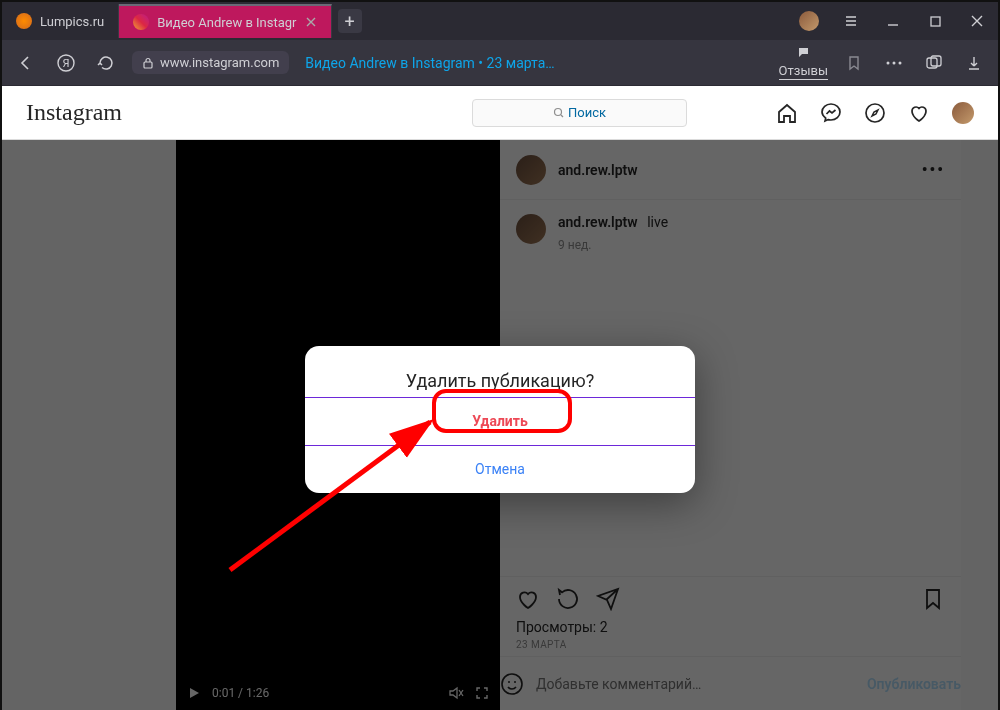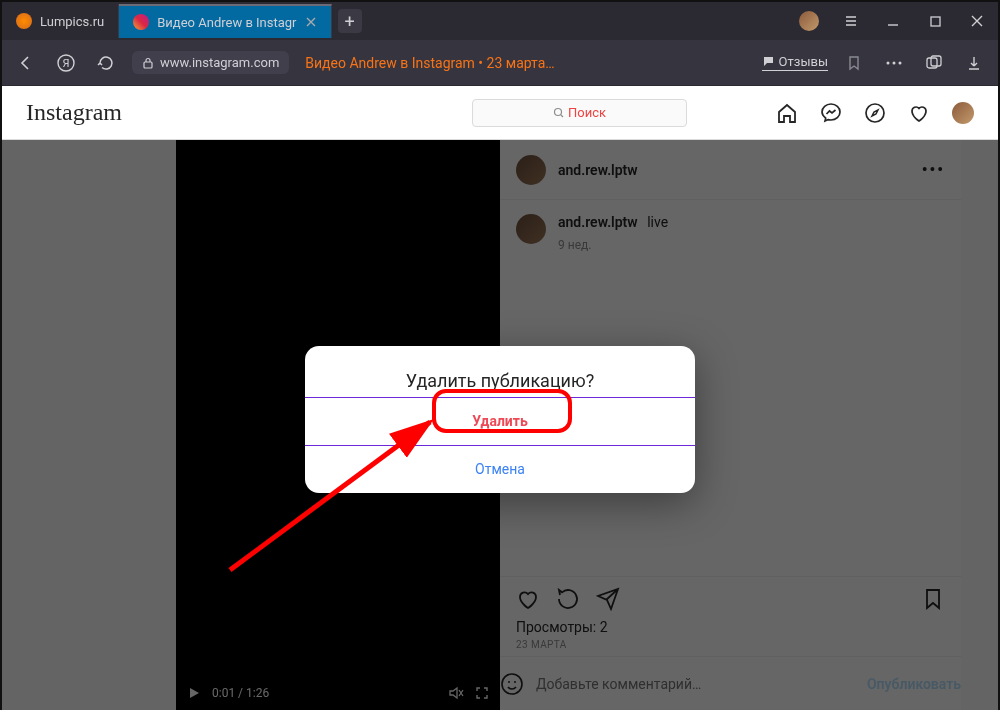--- a/index.html
+++ b/index.html
@@ -2,40 +2,40 @@
 <html><head>
 <meta charset="utf-8">
 <style>
 * { margin: 0; padding: 0; box-sizing: border-box; font-family: -apple-system, BlinkMacSystemFont, "Segoe UI", Roboto, Arial, sans-serif; }
 body { background: #000; width: 1000px; height: 710px; overflow: hidden; position: relative; }
 .browser-window { width: 1000px; height: 710px; background: #000; border: 2px solid #111; position: relative; }
 
 
 .titlebar { height: 38px; background: #2b2a33; display: flex; align-items: center; color: #cfcfd4; font-size: 13px; }
 .tab { height: 34px; display: flex; align-items: center; padding: 0 14px; border-right: 1px solid #3a3944; gap: 8px; }
-.tab.active { background: #0369a1; border-top: 2px solid #6b6a77; }
+.tab.active { background: #be185d; border-top: 2px solid #6b6a77; }
 .tab-icon { width: 16px; height: 16px; border-radius: 50%; }
 .tab-close { width: 12px; height: 12px; color: #aaa; display: flex; align-items: center; justify-content: center; cursor: pointer; }
 .new-tab { width: 24px; height: 24px; border-radius: 4px; display: flex; align-items: center; justify-content: center; color: #cfcfd4; margin-left: 6px; cursor: pointer; font-size: 18px; background: #3a3944; }
 .win-controls { margin-left: auto; display: flex; gap: 0; }
 .win-btn { width: 42px; height: 38px; display: flex; align-items: center; justify-content: center; color: #cfcfd4; cursor: pointer; }
 
 
 .addressbar { height: 46px; background: #36353f; display: flex; align-items: center; padding: 0 10px; gap: 12px; color: #cfcfd4; border-bottom: 1px solid #2b2a33; }
 .nav-btn { width: 28px; height: 28px; display: flex; align-items: center; justify-content: center; cursor: pointer; color: #cfcfd4; }
 .url-pill { background: #423f4d; border-radius: 6px; padding: 4px 10px; display: flex; align-items: center; gap: 6px; font-size: 13px; }
-.url-main { font-size: 14px; color: #f97316; margin-left: 4px; }
-.reviews-btn { margin-left: auto; display: flex; align-items: center; gap: 4px; font-size: 13px; cursor: pointer; border-bottom: 1px solid #cfcfd4; padding-bottom: 1px; }
+.url-main { font-size: 14px; color: #0ea5e9; margin-left: 4px; }
+.reviews-btn { margin-left: auto; display: flex; align-items: center; gap: 4px; font-size: 13px; cursor: pointer; border-bottom: 1px solid #cfcfd4; padding-bottom: 1px; flex-direction: column; }
 .addr-icon { width: 28px; height: 28px; display: flex; align-items: center; justify-content: center; cursor: pointer; }
 
 
 .ig-header { height: 54px; background: #fff; border-bottom: 1px solid #dbdbdb; display: flex; align-items: center; padding: 0 24px; gap: 10px; }
 .ig-logo { font-family: 'Brush Script MT', cursive; font-size: 24px; color: #262626; font-weight: 500; margin-right: 60px; }
 .ig-search { flex: 0 0 270px; margin: 0 auto; margin-left: 280px; }
-.ig-search-box { width: 215px; height: 28px; background: #fafafa; border: 1px solid #dbdbdb; border-radius: 4px; display: flex; align-items: center; justify-content: center; font-size: 13px; color: #ef4444; gap: 4px; }
+.ig-search-box { width: 215px; height: 28px; background: #fafafa; border: 1px solid #dbdbdb; border-radius: 4px; display: flex; align-items: center; justify-content: center; font-size: 13px; color: #0369a1; gap: 4px; }
 .ig-nav { margin-left: auto; display: flex; align-items: center; gap: 22px; }
 .ig-nav-icon { width: 22px; height: 22px; color: #262626; cursor: pointer; display: flex; align-items: center; justify-content: center; }
 .ig-avatar { width: 22px; height: 22px; border-radius: 50%; background: linear-gradient(135deg, #8a5a3c, #c49a6c); }
 
 
 .ig-content { height: 570px; background: #fafafa; position: relative; overflow: hidden; }
 .dim-overlay { position: absolute; inset: 0; background: rgba(0,0,0,0.6); z-index: 5; }
 
 
 .post { position: absolute; top: 0; left: 174px; width: 785px; height: 570px; background: #fff; display: flex; z-index: 1; }

